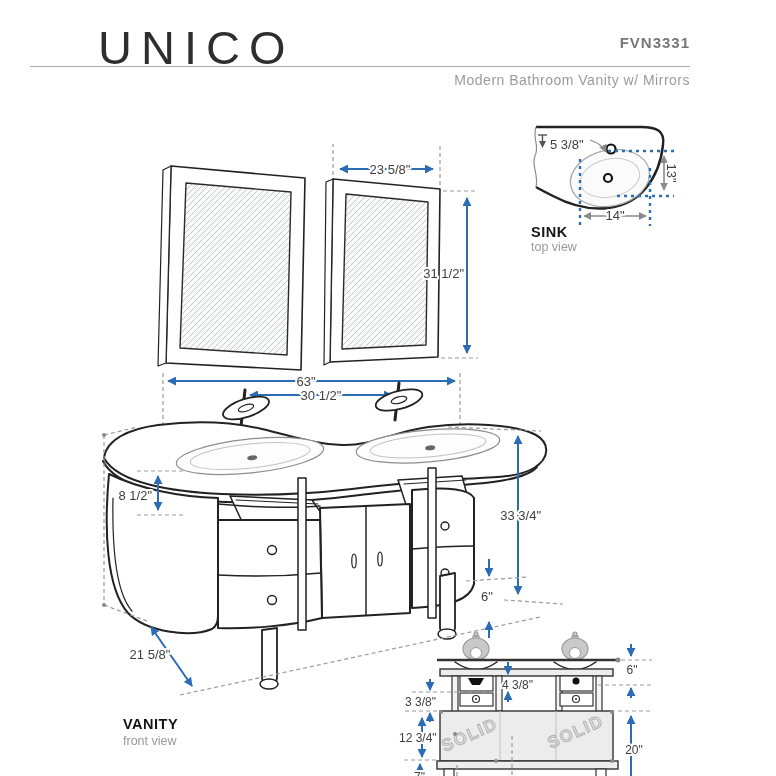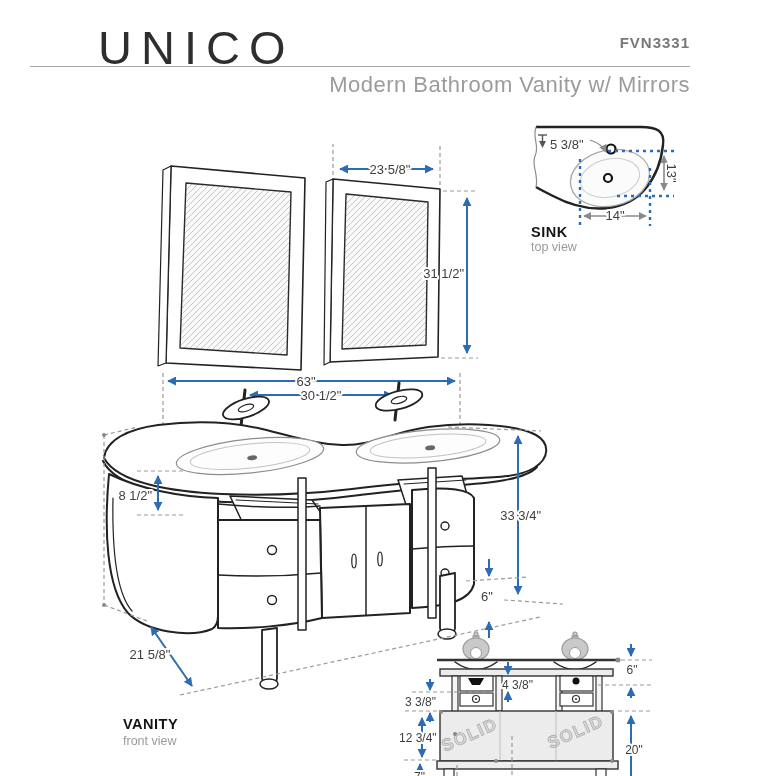--- a/index.html
+++ b/index.html
@@ -3,21 +3,21 @@
 <meta charset="utf-8">
 <style>
   html,body{margin:0;padding:0;background:#fff;}
   .page{position:relative;width:776px;height:776px;background:#fff;overflow:hidden;
         font-family:"Liberation Sans",sans-serif;margin-top:28px;}
   .brand{position:absolute;left:98px;top:-8px;font-size:47px;font-weight:300;
          letter-spacing:9px;color:#2e2e2e;}
   .model{position:absolute;right:86px;top:6px;font-size:15px;font-weight:bold;
          color:#787878;letter-spacing:1px;}
   .rule{position:absolute;left:30px;right:86px;top:38px;height:1px;background:#a9a9a9;}
-  .subtitle{position:absolute;right:86px;top:44px;font-size:22px;color:#9b9b9b;
+  .subtitle{position:absolute;right:86px;top:44px;font-size:14px;color:#9b9b9b;
             letter-spacing:0.5px;}
   svg{position:absolute;left:0;top:0;}
   svg text{font-family:"Liberation Sans",sans-serif;}
   .ln{stroke:#222;fill:none;stroke-linejoin:round;stroke-linecap:round;}
   .lnf{stroke:#222;fill:#fff;stroke-linejoin:round;}
   .thin{stroke:#8d8d8d;fill:none;}
   .dashg{stroke:#9a9a9a;stroke-width:1.2;stroke-dasharray:4 3;fill:none;}
   .dimB{stroke:#2b6cb5;stroke-width:2;fill:none;}
   .dimG{stroke:#8a8a8a;stroke-width:1.6;fill:none;}
   .dotb{stroke:#2b6cb5;stroke-width:2.4;stroke-dasharray:3 4;fill:none;}

